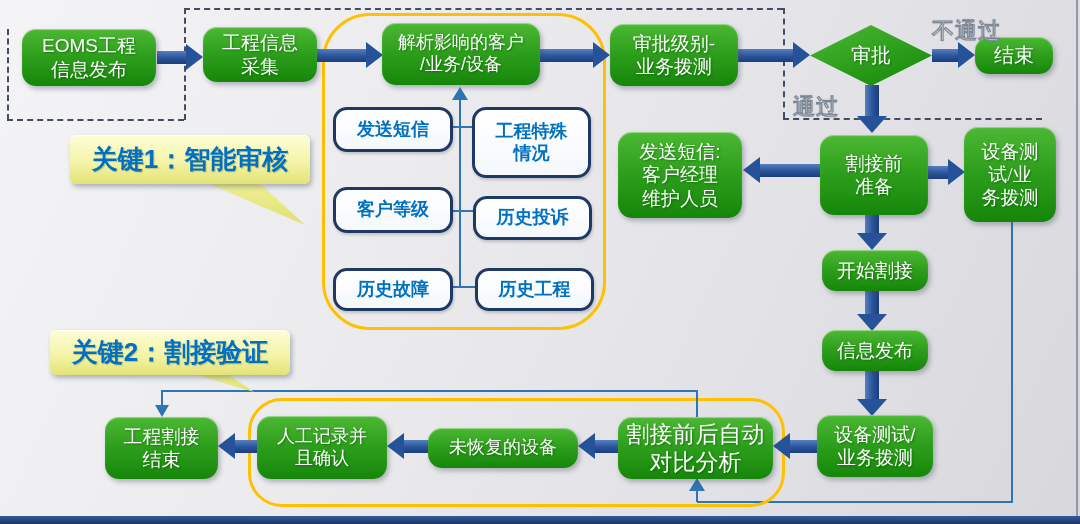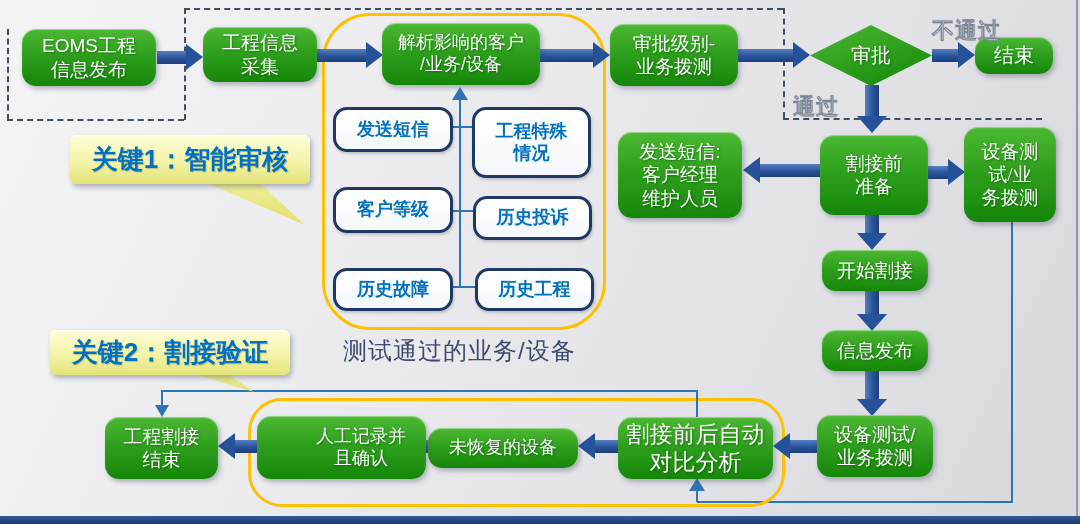--- a/index.html
+++ b/index.html
@@ -187,36 +187,35 @@
   <div class="gbox z2" style="left:964px;top:127px;width:92px;height:95px;font-family:Liberation Serif, serif;">设备测
 试/业
 务拨测</div>
   <div class="gbox z2" style="left:822px;top:250px;width:106px;height:41px;">开始割接</div>
   <div class="gbox z2" style="left:822px;top:330px;width:106px;height:41px;">信息发布</div>
   <div class="gbox z2" style="left:817px;top:415px;width:116px;height:62px;">设备测试/
 业务拨测</div>
   <div class="gbox z2" style="left:618px;top:417px;width:155px;height:62px;font-size:23px;">割接前后自动
 对比分析</div>
   <div class="gbox z2" style="left:428px;top:428px;width:150px;height:40px;font-size:18px;font-family:Liberation Serif, serif;">未恢复的设备</div>
-  <div class="gbox z2" style="left:257px;top:416px;width:130px;height:63px;font-size:18px;padding-left:39px;">人工记录并
+  <div class="gbox z2" style="left:257px;top:416px;width:130px;height:63px;font-size:18px;">人工记录并
 且确认</div>
   <div class="gbox z2" style="left:105px;top:417px;width:113px;height:62px;">工程割接
 结束</div>
 
   <div class="wbox" style="left:333px;top:107px;width:114px;height:39px;">发送短信</div>
   <div class="wbox" style="left:472px;top:107px;width:113px;height:65px;">工程特殊
 情况</div>
   <div class="wbox" style="left:333px;top:187px;width:114px;height:40px;">客户等级</div>
   <div class="wbox" style="left:473px;top:196px;width:113px;height:38px;">历史投诉</div>
   <div class="wbox" style="left:333px;top:268px;width:114px;height:37px;">历史故障</div>
   <div class="wbox" style="left:475px;top:268px;width:113px;height:37px;">历史工程</div>
 
   <div class="olabel" style="left:932px;top:16px;">不通过</div>
   <div class="olabel" style="left:793px;top:92px;">通过</div>
 
-  <div class="caption" style="left:343px;top:335px;">测试通过的业务/设备</div>
 
   <div class="ctail" style="left:180px;top:176px;width:125px;height:49px;clip-path:polygon(8% 0,58% 0,100% 100%);"></div>
   <div class="callout" style="left:70px;top:135px;width:240px;height:49px;">关键1：智能审核</div>
   <div class="ctail" style="left:162px;top:368px;width:92px;height:24px;clip-path:polygon(12% 0,62% 0,100% 100%);"></div>
   <div class="callout" style="left:50px;top:330px;width:240px;height:45px;">关键2：割接验证</div>
 
 </div>
 
 </body></html>

